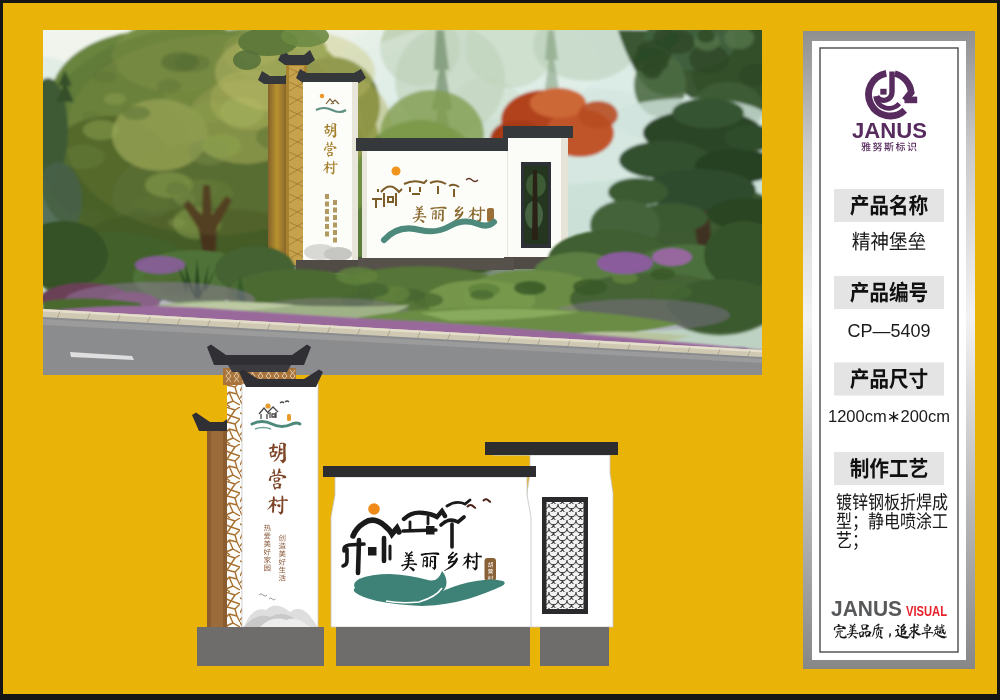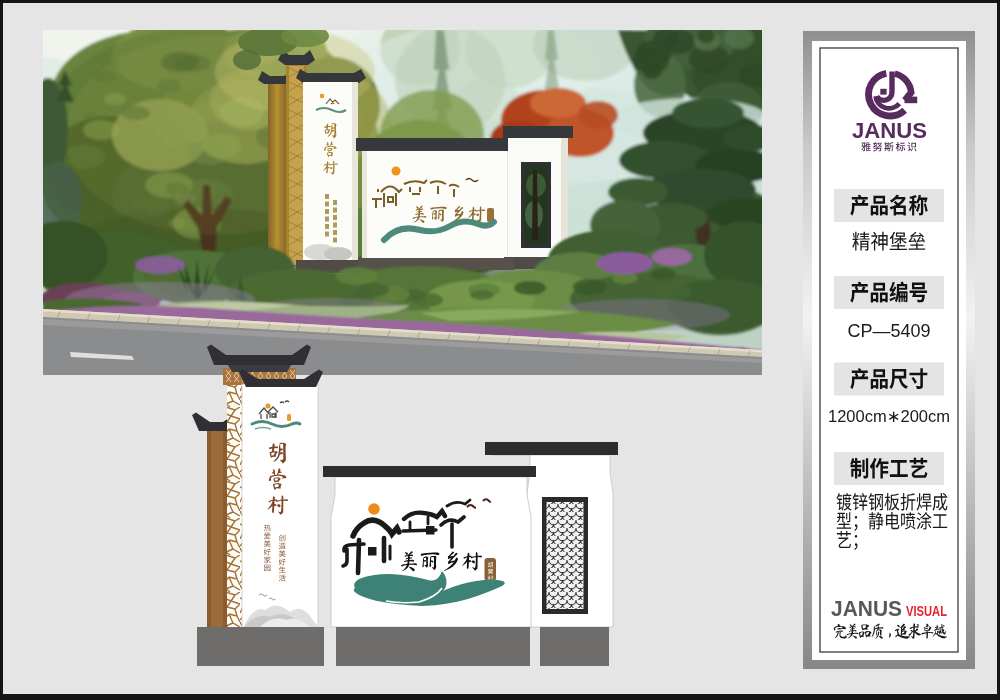--- a/index.html
+++ b/index.html
@@ -1,15 +1,15 @@
 <!DOCTYPE html>
 <html><head><meta charset="utf-8">
 <style>
 html,body{margin:0;padding:0;background:#ffffff;}
-#page{position:relative;width:1000px;height:700px;background:#e5e5e5;overflow:hidden;
+#page{position:relative;width:1000px;height:700px;background:#eab308;overflow:hidden;
 font-family:"Liberation Sans", sans-serif;}
 #bt,#bb,#bl,#br{position:absolute;background:#151515;}
 #bt{left:0;top:0;width:1000px;height:3px;}
 #bb{left:0;bottom:0;width:1000px;height:6px;}
 #bl{left:0;top:0;width:3px;height:700px;}
 #br{right:0;top:0;width:3px;height:700px;}
 </style></head>
 <body>
 <div id="page">
 <svg width="1000" height="700" viewBox="0 0 1000 700">

